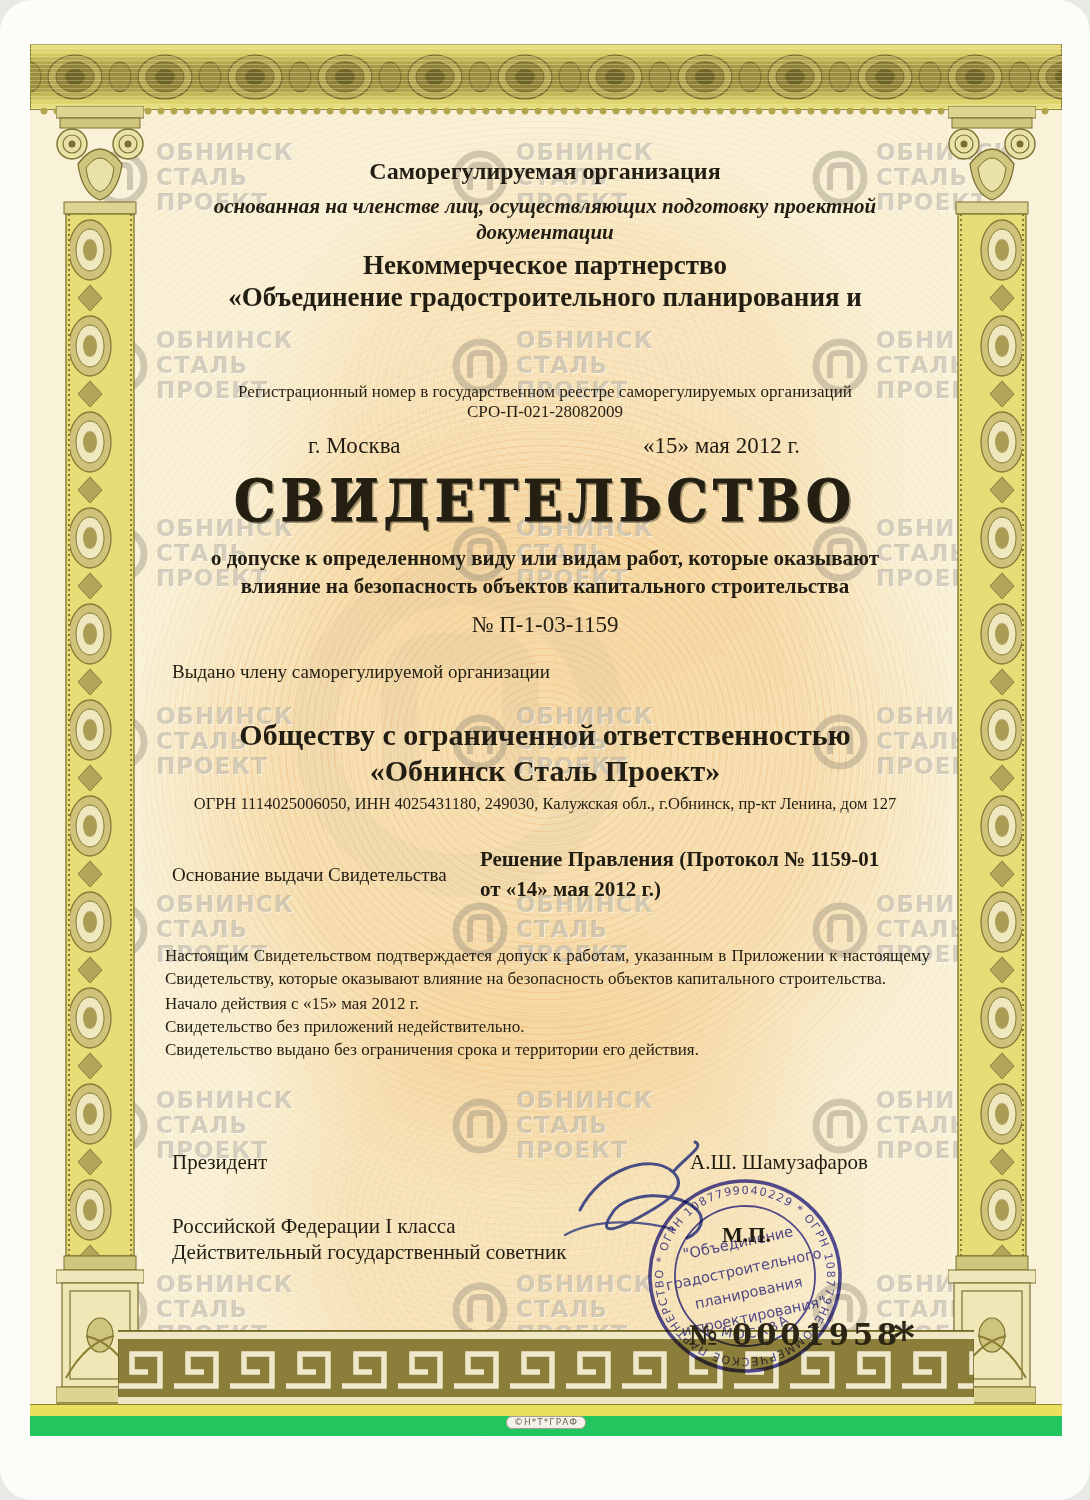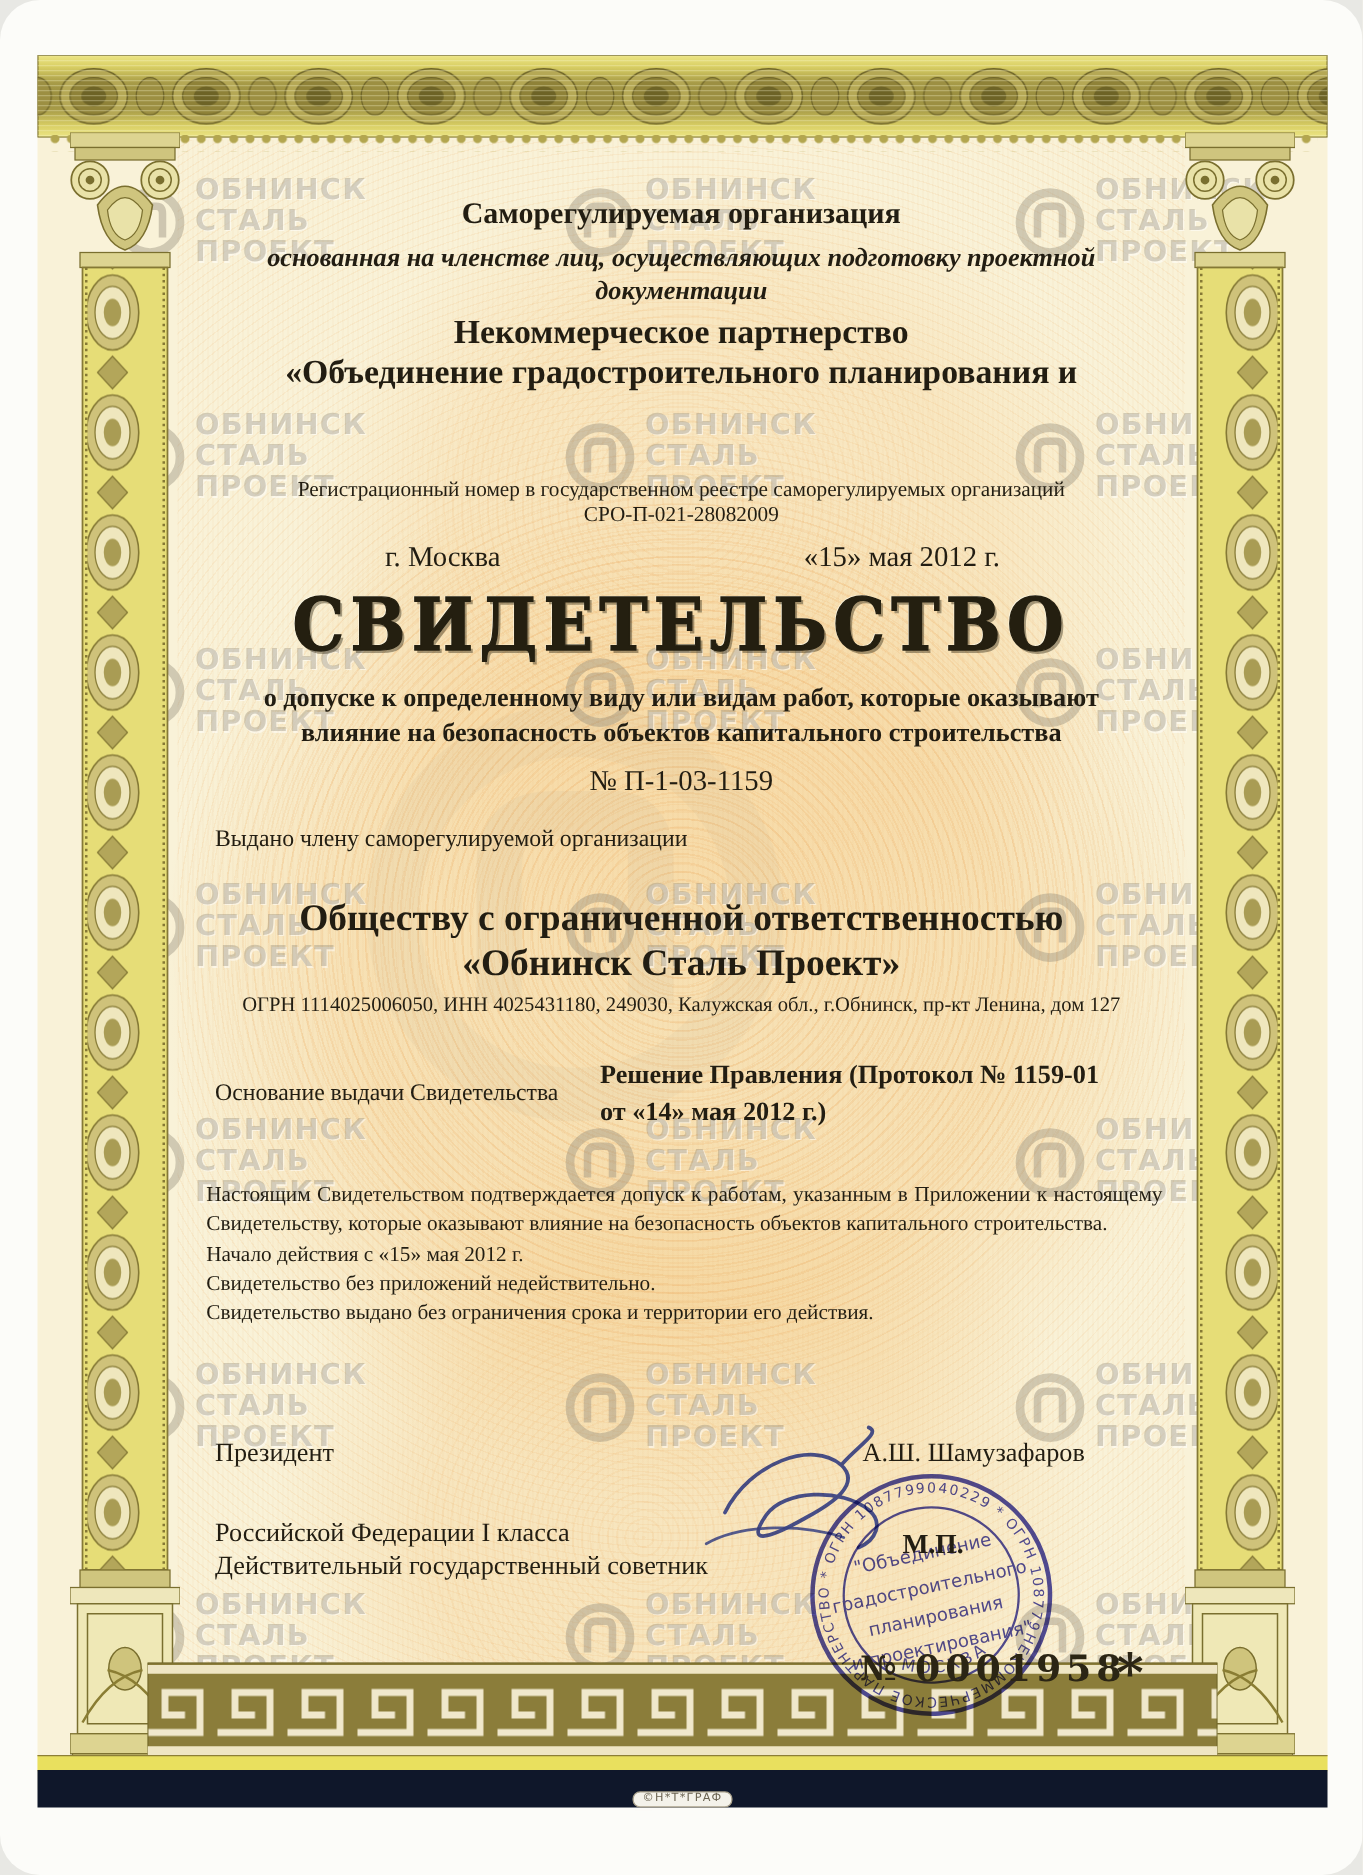--- a/index.html
+++ b/index.html
@@ -21,22 +21,22 @@
       repeating-radial-gradient(circle at 403px 640px, rgba(234,160,80,.10) 0 1px, rgba(234,160,80,0) 1px 6px),
       repeating-linear-gradient(90deg, rgba(232,164,92,.05) 0 1px, transparent 1px 4px);}
   .rosette{border-radius:50%;
     background:repeating-radial-gradient(circle, rgba(236,162,82,.16) 0 1.5px, rgba(236,162,82,0) 1.5px 7px);
     -webkit-mask:radial-gradient(circle, #000 52%, transparent 71%);
             mask:radial-gradient(circle, #000 52%, transparent 71%);}
   .lace{left:38px; top:108px; width:1016px; height:13px;
     background:radial-gradient(circle at 6px 3px, #b3a64f 3px, rgba(0,0,0,0) 4px);
     background-size:13px 13px;}
   .strip-yellow{left:30px; top:1404px; width:1032px; height:12px; background:#e9e05e; border-top:1px solid #8d7f37;}
-  .strip-gray{left:30px; top:1416px; width:1032px; height:30px; background:#0f172a;
-    display:flex; align-items:flex-end; justify-content:center;}
+  .strip-gray{left:30px; top:1416px; width:1032px; height:20px; background:#22c55e;
+    display:flex; align-items:flex-start; justify-content:center;}
   .printer-pill{font-family:"DejaVu Sans", sans-serif; font-size:9px; letter-spacing:1px; color:#6b6452;
     background:#f4f2ea; border:1px solid #a9a18b; border-radius:6px; padding:0 7px; line-height:11px;}
   
   .wm{position:absolute; display:flex; align-items:center; gap:8px; pointer-events:none;}
   .wm-text{font-family:"DejaVu Sans", sans-serif; font-weight:bold; font-size:23px; line-height:25px;
     letter-spacing:1px; color:rgba(148,139,122,.38); text-shadow:1px 1px 0 rgba(255,255,255,.5);}
   .wm-big{opacity:.16;}
   
   .t{position:absolute; white-space:nowrap;}
   .c{left:142px; width:806px; text-align:center;}

